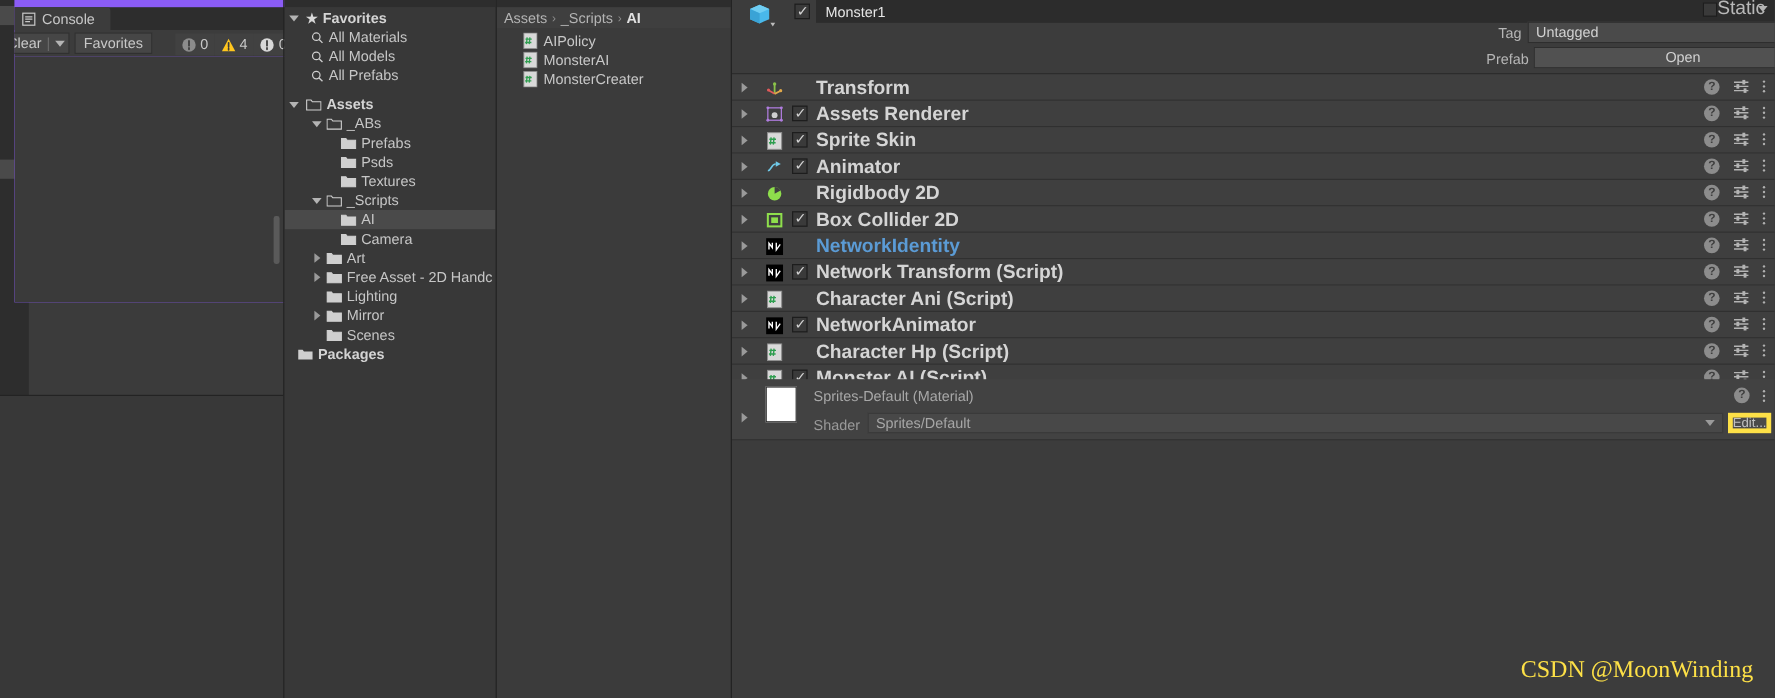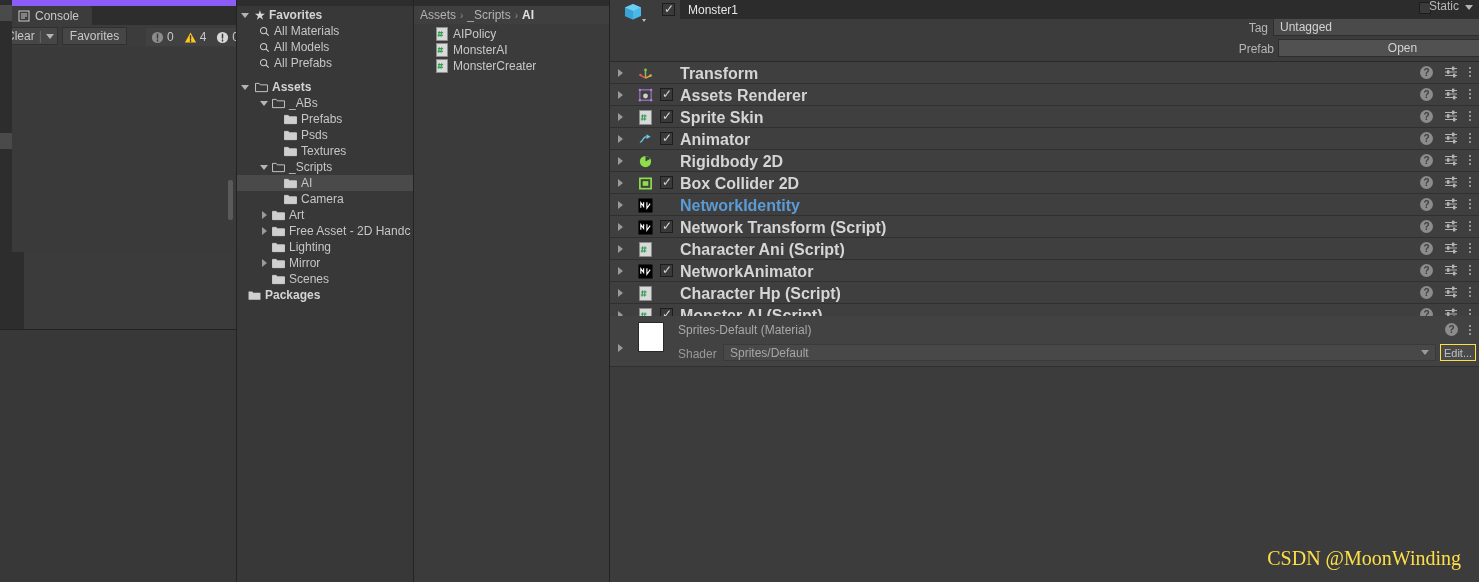--- a/index.html
+++ b/index.html
@@ -89,21 +89,21 @@
     position:absolute; left:52px; top:3px; width:13px; height:13px;
     background:#3a3a3a; border:1px solid #1d1d1d;
   }
   .chkmark { position:absolute; left:1px; top:-2px; color:#d4d4d4; font-size:12px; line-height:14px; }
   .name-field {
     position:absolute; left:70px; top:0px; width:820px; height:19px;
     background:#2c2c2c; display:flex; align-items:center; padding-left:8px;
     color:#e6e6e6; font-size:12px;
   }
   .static-box { position:absolute; right:48px; top:2px; width:12px; height:12px; background:#3a3a3a; border:1px solid #1d1d1d; }
-  .static-lbl { position:absolute; right:20px; top:-1px; font-size:12px; color:#b8b8b8; }
+  .static-lbl { position:absolute; right:8px; top:-1px; font-size:16px; color:#b8b8b8; }
   .static-arrow { position:absolute; right:6px; top:5px; }
 
   .lbl-right { font-size:12px; color:#b6b6b6; text-align:right; }
   .dropdown {
     background:#4a4a4a; border:1px solid #2e2e2e; height:18px;
     display:flex; align-items:center; padding-left:6px; color:#d2d2d2; font-size:12px;
     position:relative;
   }
   .btn {
     background:#515151; border:1px solid #2e2e2e; height:18px;
@@ -130,21 +130,21 @@
   .mat-swatch { position:absolute; left:28px; top:6px; width:26px; height:30px; background:#fff; border:1px solid #2a2a2a; }
   .mat-title { position:absolute; left:68px; top:7px; font-size:12px; color:#a8a8a8; }
   .mat-arrow { position:absolute; left:8px; top:28px; }
   .mat-shader-lbl { position:absolute; left:68px; top:31px; font-size:12px; color:#9a9a9a; }
   .mat-shader-field {
     position:absolute; left:113px; top:28px; width:713px; height:17px;
     background:#484848; border:1px solid #3a3a3a; display:flex; align-items:center;
     padding-left:6px; color:#a6a6a6; font-size:12px;
   }
   .mat-shader-field .tri-down { position:absolute; right:6px; top:5px; border-top-color:#9a9a9a; }
-  .mat-edit { position:absolute; left:830px; top:28px; width:36px; height:17px; background:#4a4a4a; border:1px solid #fde047; display:flex; align-items:center; justify-content:center; font-size:11px; color:#c0c0c0; }
+  .mat-edit { position:absolute; left:830px; top:28px; width:36px; height:17px; background:#4a4a4a; border:4px solid #fde047; display:flex; align-items:center; justify-content:center; font-size:11px; color:#c0c0c0; }
   .mat-icons { position:absolute; right:8px; top:7px; display:flex; align-items:center; gap:11px; }
   .watermark { position:absolute; right:18px; bottom:12px; font-size:20px; color:#fde047;font-family:Liberation Serif, serif; }
 
   
   .vline { position:absolute; width:1px; background:#232323; top:0; height:582px; }
   .hline { position:absolute; height:1px; background:#232323; }
   .scrollb { position:absolute; background:#5a5a5a; border-radius:2px; }
 </style>
 </head>
 <body>

